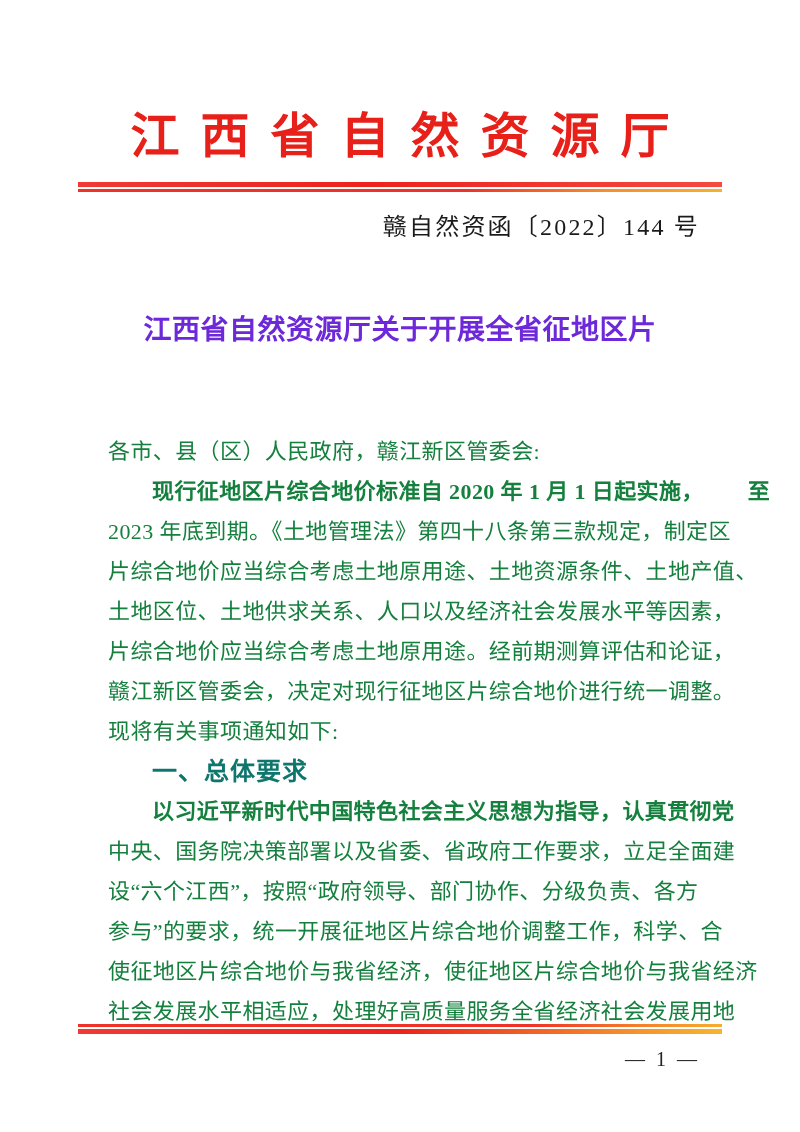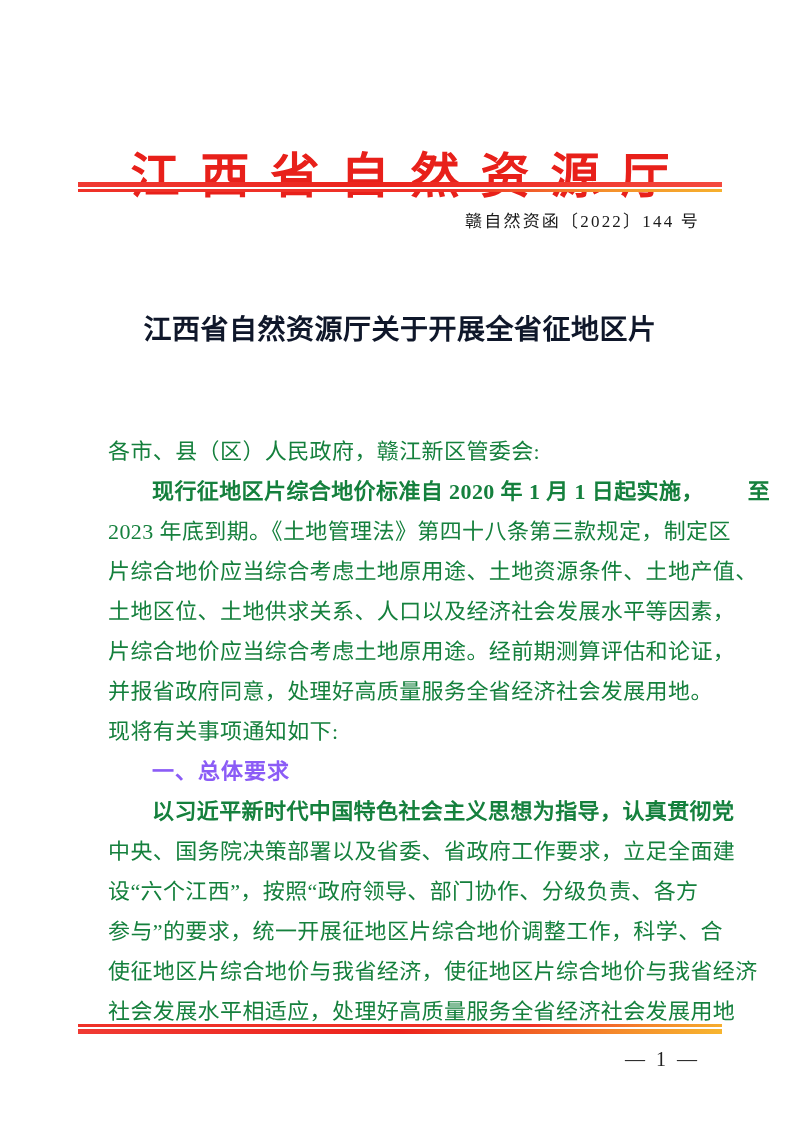--- a/index.html
+++ b/index.html
@@ -23,21 +23,20 @@
   }
 
   
   .masthead {
     position: absolute;
     left: 0;
     top: 108px;
     width: 800px;
     text-align: center;
     white-space: nowrap;
-    margin-top: 40px;
   }
   .masthead-title {
     display: inline-block;
     font-family: "DejaVu Serif", "Liberation Serif", serif;
     font-size: 49px;
     line-height: 1.15;
     font-weight: 700;
     letter-spacing: 21px;
     text-indent: 21px;
     color: #e8201a;
@@ -64,38 +63,38 @@
   }
 
   
   .doc-number {
     position: absolute;
     left: 78px;
     top: 207px;
     width: 622px;
     text-align: right;
     font-family: "Liberation Serif", "DejaVu Serif", serif;
-    font-size: 17px;
+    font-size: 24px;
     letter-spacing: 2.2px;
     color: #1a1a1a;
   }
 
   
   .doc-title {
     position: absolute;
     left: 110px;
     top: 308px;
     width: 580px;
     text-align: center;
     font-family: "DejaVu Serif", "Liberation Serif", serif;
     font-size: 28px;
     font-weight: 700;
     line-height: 44px;
     letter-spacing: 0.5px;
-    color: #0f172a;
+    color: #6d28d9;
   }
 
   
   .body-block {
     position: absolute;
     left: 108px;
     top: 432px;
     width: 586px;
   }
   .line {
@@ -113,26 +112,26 @@
   }
   .line.justify > span {
     display: inline-block;
   }
   .line.indent {
     text-indent: 44px;
     font-weight: bold;
   }
   .heading {
     font-family: "DejaVu Sans", "Liberation Sans", sans-serif;
-    font-size: 22px;
+    font-size: 25px;
     font-weight: 700;
     line-height: 40px;
     letter-spacing: 1px;
     text-indent: 44px;
-    color: #8b5cf6;
+    color: #0f766e;
   }
 
   
   .footer-rule {
     position: absolute;
     left: 78px;
     top: 1024px;
     width: 644px;
   }
   .footer-rule .bar-thin {
@@ -191,21 +190,21 @@
     <div class="line justify">
       <span>2023 年底到期。《土地管理法》第四十八条第三款规定，</span>
       <span>制定区</span>
     </div>
     <div class="line justify">
       <span>片综合地价应当综合考虑土地原用途、土地资源条件、</span>
       <span>土地产值、</span>
     </div>
     <div class="line">土地区位、土地供求关系、人口以及经济社会发展水平等因素，</div>
     <div class="line">片综合地价应当综合考虑土地原用途。经前期测算评估和论证，</div>
-    <div class="line">并报省政府同意，处理好高质量服务全省经济社会发展用地。</div>
+    <div class="line">赣江新区管委会，决定对现行征地区片综合地价进行统一调整。</div>
     <div class="line">现将有关事项通知如下:</div>
 
     <div class="heading">一、总体要求</div>
 
     <div class="line indent">以习近平新时代中国特色社会主义思想为指导，认真贯彻党</div>
     <div class="line justify">
       <span>中央、国务院决策部署以及省委、省政府工作要求，</span>
       <span>立足全面建</span>
     </div>
     <div class="line justify">

